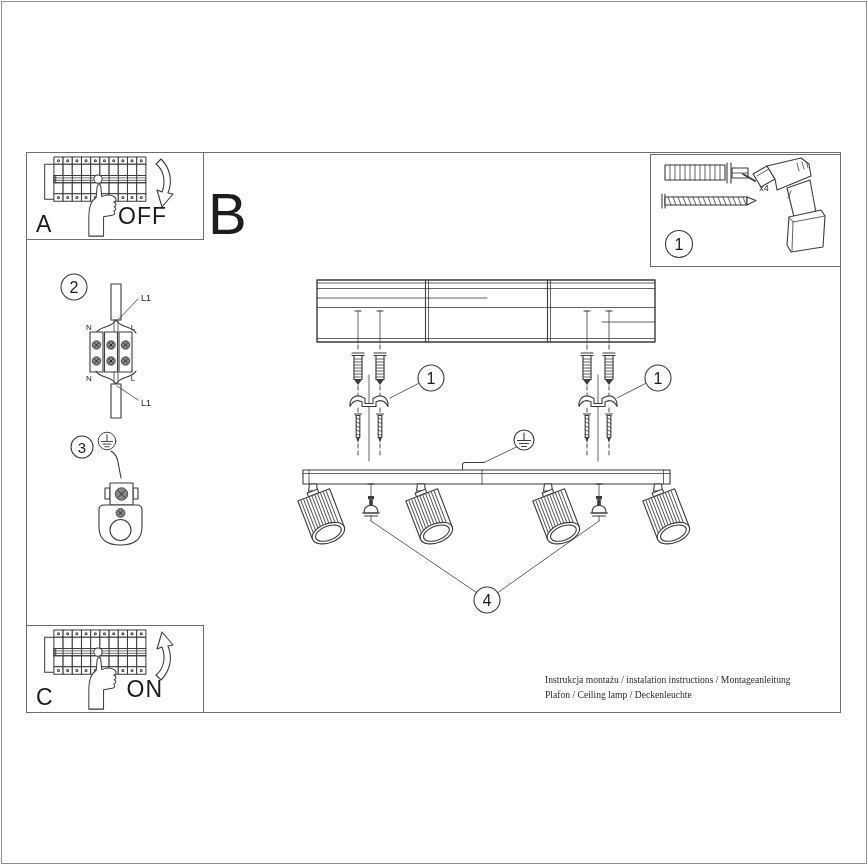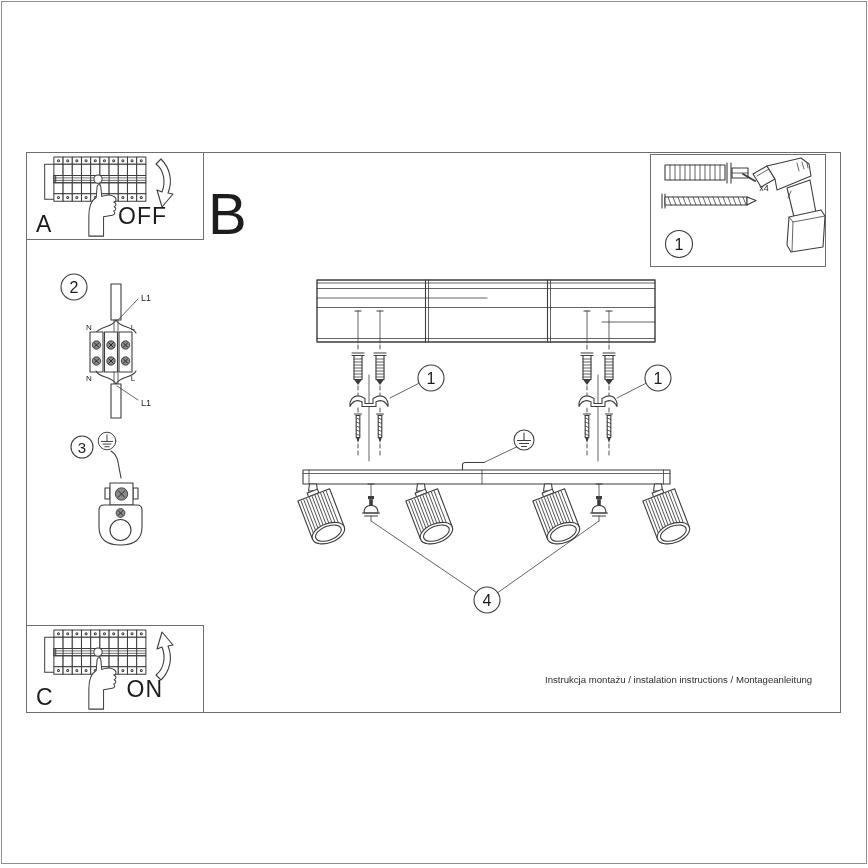--- a/index.html
+++ b/index.html
@@ -5,29 +5,29 @@
   html,body{margin:0;padding:0;background:#fff;}
   .page{position:relative;width:868px;height:868px;background:#fff;overflow:hidden;
         font-family:"Liberation Sans",sans-serif;color:#1d1d1d;}
   .page-border{position:absolute;left:1px;right:1px;top:1px;bottom:4px;
         border:1px solid #8f8f8f;pointer-events:none;}
   .content-box{position:absolute;left:26px;top:152px;width:815px;height:561px;
         border:1px solid #6e6e6e;box-sizing:border-box;background:#fff;}
   .panel{position:absolute;border:1px solid #6e6e6e;box-sizing:border-box;background:#fff;}
   .panel-a{left:26px;top:152px;width:178px;height:88px;}
   .panel-c{left:26px;top:625px;width:178px;height:88px;}
-  .panel-tools{left:650px;top:154px;width:176px;height:113px;}
+  .panel-tools{left:650px;top:154px;width:191px;height:113px;}
   .panel svg{position:absolute;left:0;top:0;}
   .panel-letter{position:absolute;left:9px;bottom:3px;font-size:23px;line-height:1;}
   .panel-action{position:absolute;font-size:23px;line-height:1;letter-spacing:1px;margin-top:16px;}
   .panel-a .panel-action{right:36px;bottom:11px;}
   .panel-c .panel-action{right:40px;bottom:11px;}
   .letter-b{position:absolute;left:208px;top:185px;font-size:58px;line-height:1;}
   .footer{position:absolute;left:545px;top:672px;width:300px;font-size:9.6px;
-        line-height:15px;color:#2c2c2c;}
+        line-height:15px;color:#2c2c2c;font-family:Liberation Serif, serif;}
   .main-art{position:absolute;left:0;top:0;}
   
   .ln{stroke:#3d3d3d;stroke-width:1.1;fill:none;stroke-linejoin:round;stroke-linecap:round;}
   .thin{stroke-width:0.8;}
   .fw{fill:#fff;}
   .fd{fill:#3d3d3d;stroke:none;}
   .dash{stroke-dasharray:4 3;stroke-width:0.9;}
   .screwhead{fill:#8a8a8a;stroke:#3d3d3d;stroke-width:0.9;}
   .cross{stroke:#2b2b2b;stroke-width:1;}
   text{fill:#1d1d1d;font-family:"Liberation Sans",sans-serif;}
@@ -339,15 +339,16 @@
     <svg width="176" height="86" viewBox="0 0 176 86">
       <use href="#breaker-hand" transform="translate(14,4) scale(0.92)"></use>
       <use href="#arrow-curve" transform="translate(0,60) scale(1,-1)"></use>
     </svg>
     <span class="panel-letter">C</span>
     <span class="panel-action">ON</span>
   </div>
 
   <div class="footer">
     <div>Instrukcja montażu / instalation instructions / Montageanleitung</div>
+    <div>Plafon / Ceiling lamp / Deckenleuchte</div>
   </div>
 
 </div>
 
 </body></html>

